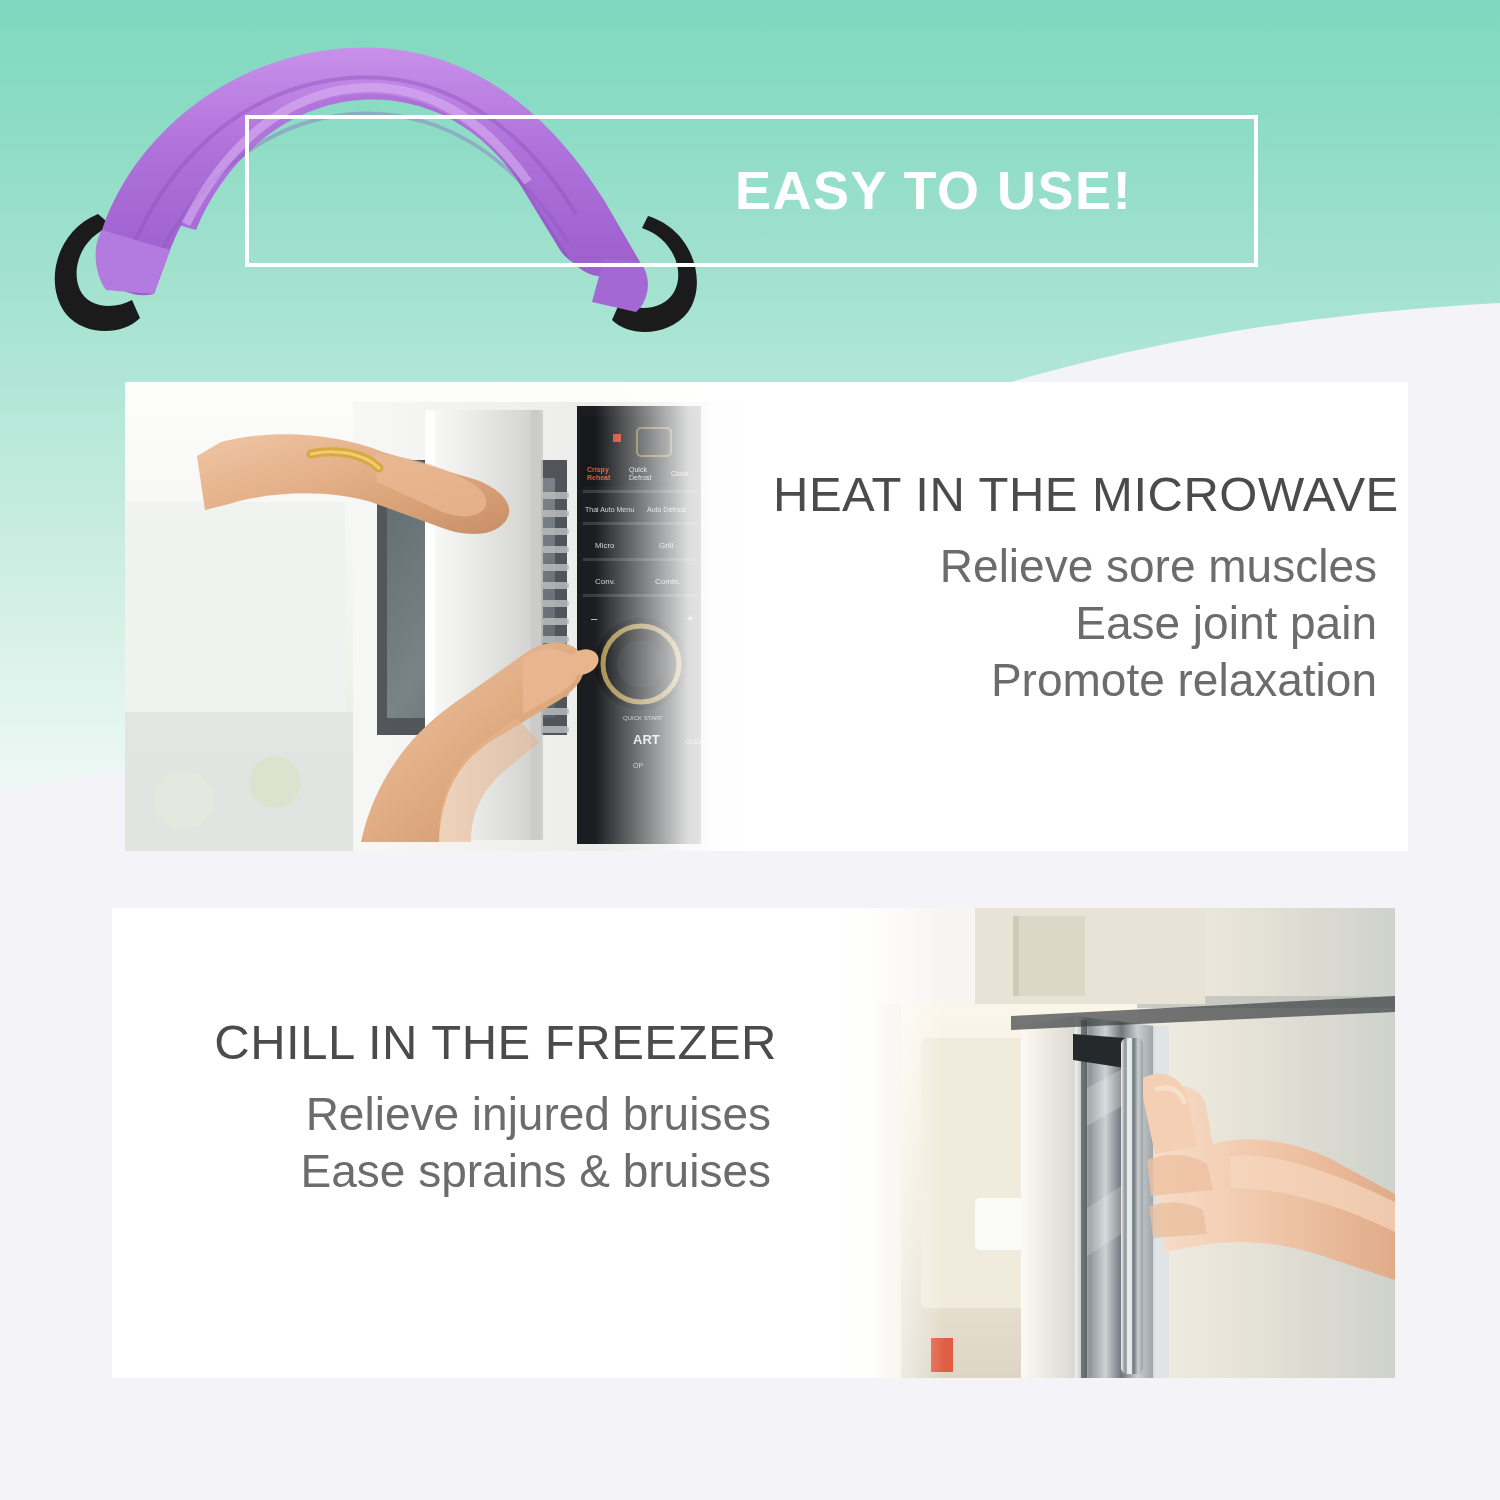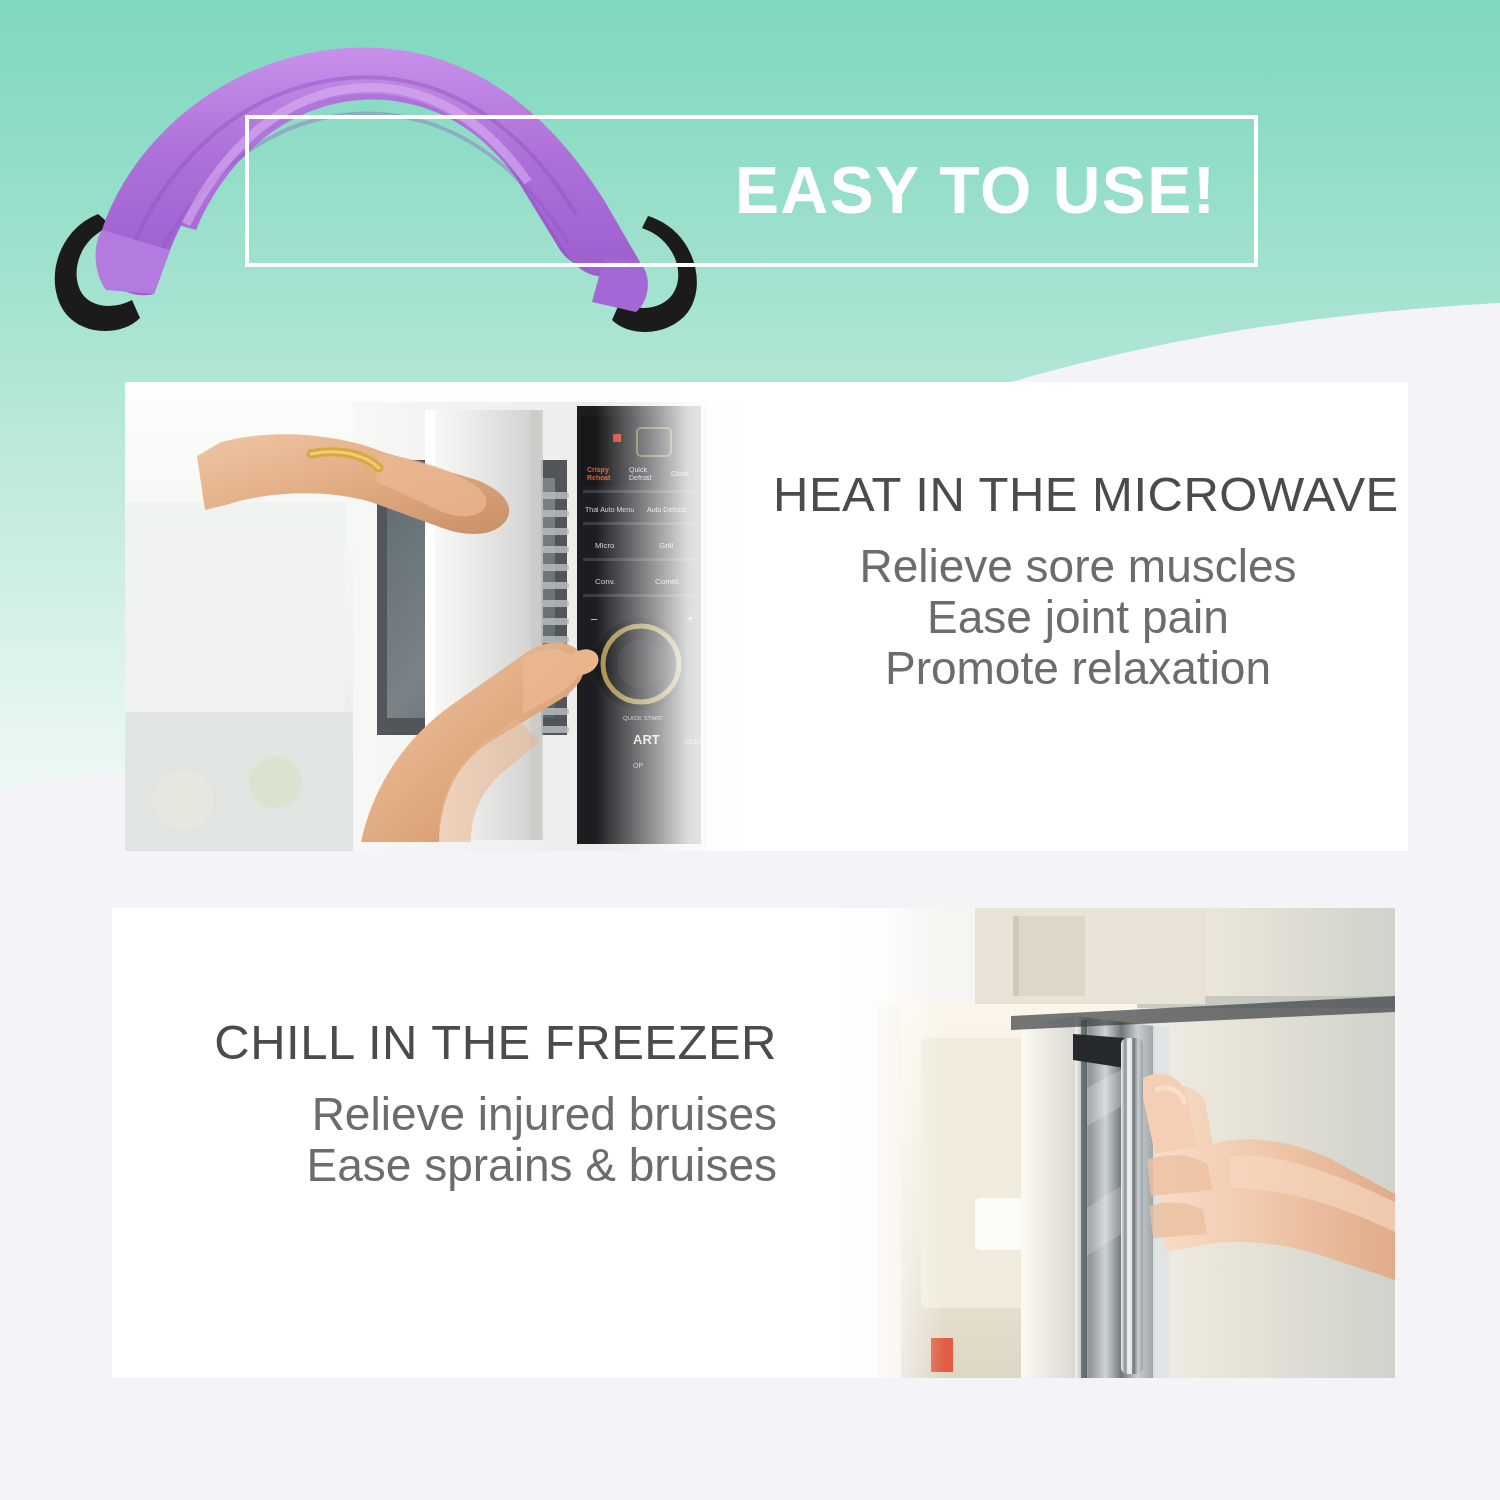--- a/index.html
+++ b/index.html
@@ -29,21 +29,21 @@
   .hero-wrap svg{display:block;width:100%;height:100%;}
 
   
   .badge{
     position:absolute;left:245px;top:115px;width:1013px;height:152px;
     border:4px solid #ffffff;box-sizing:border-box;
   }
   .badge-text{
     position:absolute;left:735px;top:140px;width:520px;height:100px;
     display:flex;align-items:center;justify-content:flex-start;
-    color:#ffffff;font-size:66px;font-weight:bold;letter-spacing:1.5px;
+    color:#ffffff;font-size:54px;font-weight:bold;letter-spacing:1.5px;
     line-height:1;white-space:nowrap;
     font-family:"Liberation Sans",sans-serif;
   }
 
   
   .card{position:absolute;background:#ffffff;overflow:hidden;}
   #panel-heat{left:125px;top:382px;width:1283px;height:469px;}
   #panel-chill{left:112px;top:908px;width:1283px;height:470px;}
 
   .photo{position:absolute;top:0;height:100%;overflow:hidden;}
@@ -53,31 +53,31 @@
     content:"";position:absolute;right:0;top:0;width:170px;height:100%;
     background:linear-gradient(90deg,rgba(255,255,255,0) 0%,rgba(255,255,255,.85) 55%,#fff 100%);
   }
   #chill-photo{right:0;width:570px;}
   #chill-photo:after{
     content:"";position:absolute;left:0;top:0;width:120px;height:100%;
     background:linear-gradient(270deg,rgba(255,255,255,0) 0%,rgba(255,255,255,.85) 60%,#fff 100%);
   }
 
   .copy{position:absolute;}
-  #heat-copy{left:648px;top:88px;width:610px;text-align:center;}
+  #heat-copy{left:648px;top:88px;width:610px;text-align:right;}
   #chill-copy{left:20px;top:110px;width:645px;text-align:right;}
 
   .headline{
     font-size:49px;font-weight:400;color:#4b4b4b;letter-spacing:.5px;
     line-height:1;margin:0 0 22px 0;white-space:nowrap;
     font-family:"Liberation Sans",sans-serif;
   }
   .benefit{
     font-size:46px;font-weight:300;color:#6c6c6c;line-height:51px;
-    margin:0;white-space:nowrap;font-family:"Liberation Sans",sans-serif;
+    margin:6px;white-space:nowrap;font-family:"Liberation Sans",sans-serif;
   }
 </style>
 </head>
 <body>
 
 <div id="stage">
 
   <div class="bg-base"></div>
   <div class="bg-green"></div>
   <div class="curve-right"></div>

